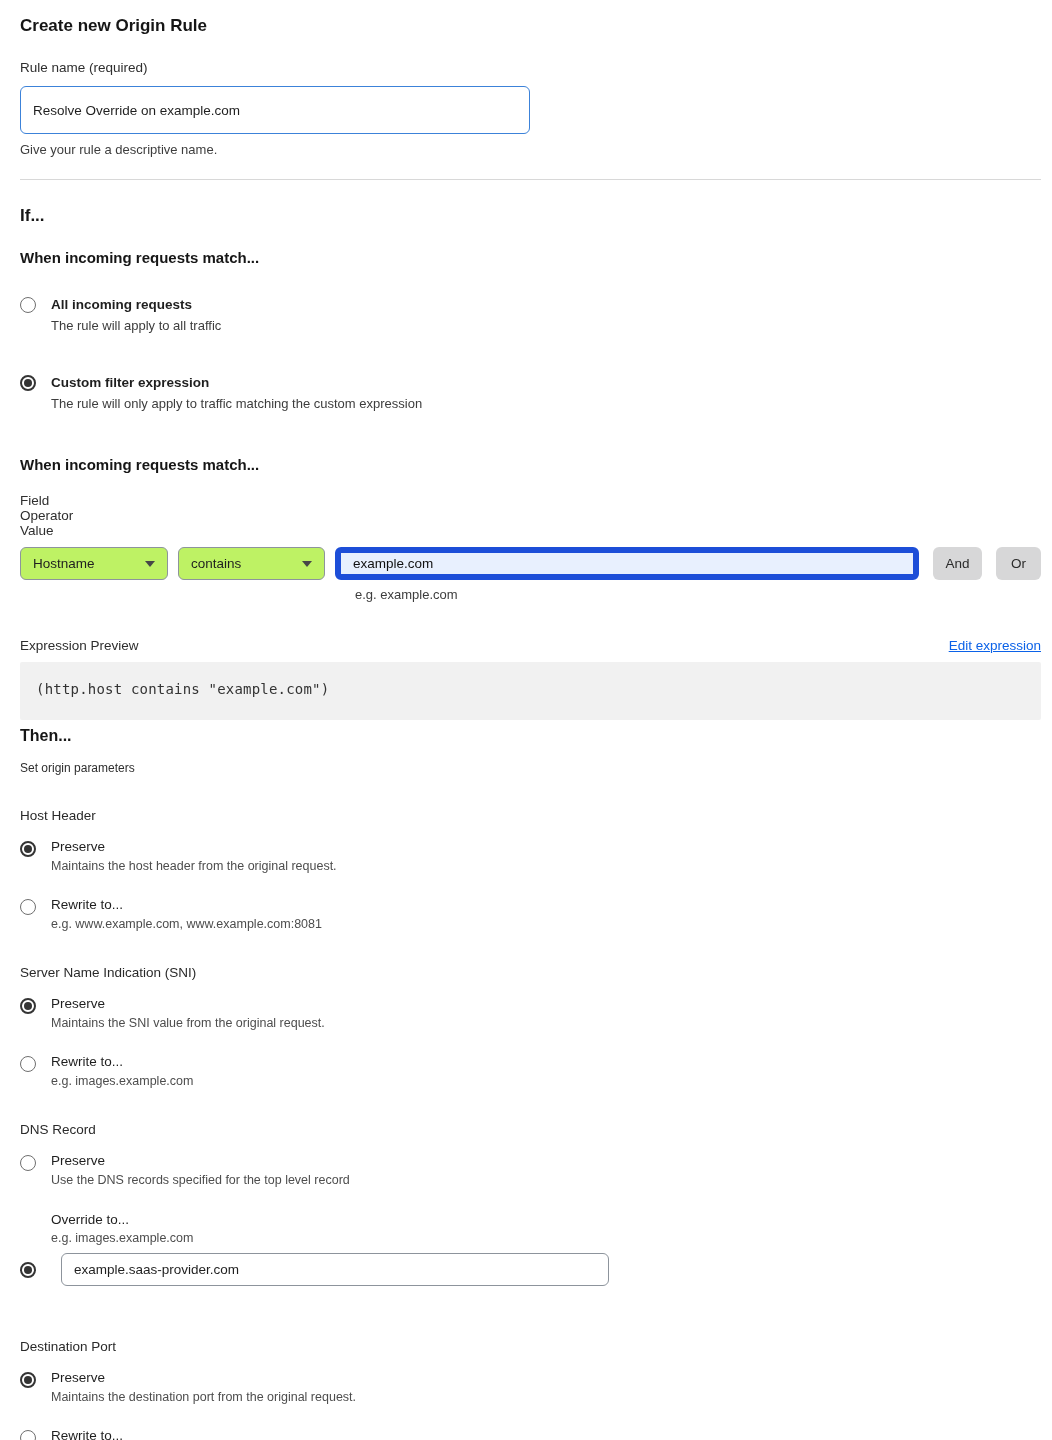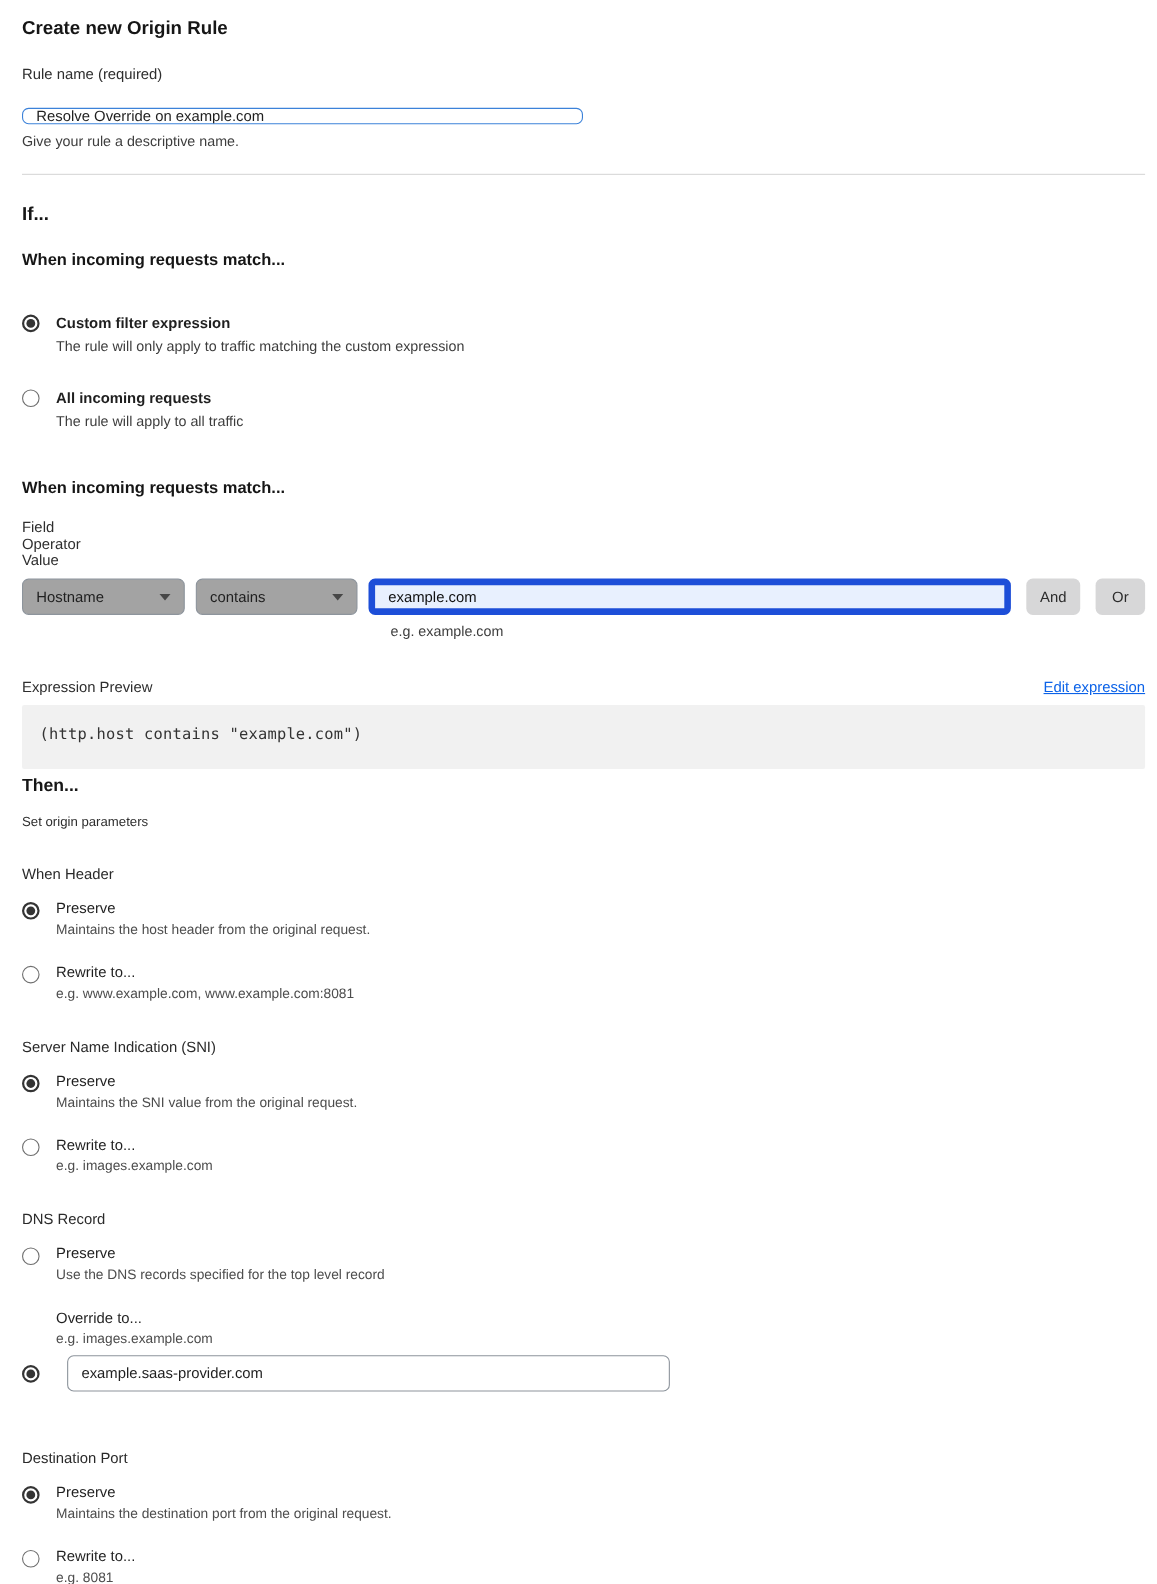--- a/index.html
+++ b/index.html
@@ -9,21 +9,21 @@
     font-family: "Liberation Sans", sans-serif;
     color: #1f1f1f;
     -webkit-font-smoothing: antialiased;
   }
   .container { padding: 14px 11px 14px 20px; }
 
   .page-title { font-size: 17px; font-weight: 700; color: #161616; margin: 2px 0 0; }
 
   .form-label { font-size: 13.5px; color: #2e2e2e; margin-top: 24px; }
   .rule-input {
-    display: block; width: 510px; height: 15px; margin-top: 23px;
+    display: block; width: 510px; height: 48px; margin-top: 11px;
     border: 1.5px solid #3c82d9; border-radius: 6px;
     padding: 0 12px; font-size: 13.5px; color: #1f1f1f;
     font-family: "Liberation Sans", sans-serif; outline: none; background: #fff;
   }
   .help-text { font-size: 13px; color: #3d3d3d; margin-top: 8px; }
 
   .divider { border: none; border-top: 1px solid #d8d8d8; margin: 22px 0 0; }
 
   .h-if { font-size: 17px; font-weight: 700; margin-top: 26px; color: #161616; }
   .h-match { font-size: 15px; font-weight: 700; margin-top: 23px; color: #161616; }
@@ -38,21 +38,21 @@
   .if-option-label { font-size: 13.5px; font-weight: 700; color: #1f1f1f; line-height: 17px; }
   .if-option-desc { font-size: 13px; color: #3d3d3d; margin-top: 5px; line-height: 16px; }
   .mt30 { margin-top: 30px; }
   .mt40 { margin-top: 40px; }
 
   .builder-labels { display: flex; margin-top: 20px; font-size: 13.5px; color: #2e2e2e; flex-direction: column; }
   .builder-labels .l-field { width: 158px; }
   .builder-labels .l-operator { width: 157px; }
   .builder-row { display: flex; margin-top: 9px; align-items: center; }
   .select {
-    height: 33px; border: 1px solid #8d949c; border-radius: 6px; background: #a3a3a3;
+    height: 33px; border: 1px solid #8d949c; border-radius: 6px; background: #bef264;
     display: flex; align-items: center; justify-content: space-between;
     padding: 0 12px; font-size: 13.5px; color: #1f1f1f; cursor: pointer;
   }
   .select-field { width: 148px; margin-right: 10px; }
   .select-operator { width: 147px; margin-right: 10px; }
   .caret { width: 0; height: 0; border-left: 5px solid transparent; border-right: 5px solid transparent; border-top: 6px solid #474747; margin-left: 8px; }
   .value-input {
     flex: 1; height: 33px; border: 6px solid #1d4ed8; border-radius: 6px;
     background: #e8f0fe; padding: 0 12px; font-size: 13.5px; color: #111;
     font-family: "Liberation Sans", sans-serif; outline: none;
@@ -103,33 +103,33 @@
 
   <div class="form-label">Rule name (required)</div>
   <input class="rule-input" type="text" value="Resolve Override on example.com" style="">
   <div class="help-text">Give your rule a descriptive name.</div>
 
   <hr class="divider">
 
   <div class="h-if">If...</div>
   <div class="h-match">When incoming requests match...</div>
 
+  <div class="if-option mt30">
+    <span class="radio unchecked"></span>
+    <div>
+      <div class="if-option-label">All incoming requests</div>
+      <div class="if-option-desc">The rule will apply to all traffic</div>
+    </div>
+  </div>
+
   <div class="if-option mt40">
     <span class="radio checked"></span>
     <div>
       <div class="if-option-label">Custom filter expression</div>
       <div class="if-option-desc">The rule will only apply to traffic matching the custom expression</div>
-    </div>
-  </div>
-
-  <div class="if-option mt30">
-    <span class="radio unchecked"></span>
-    <div>
-      <div class="if-option-label">All incoming requests</div>
-      <div class="if-option-desc">The rule will apply to all traffic</div>
     </div>
   </div>
 
   <div class="h-match" style="margin-top:44px;">When incoming requests match...</div>
 
   <div class="builder-labels">
     <div class="l-field">Field</div>
     <div class="l-operator">Operator</div>
     <div>Value</div>
   </div>
@@ -152,21 +152,21 @@
 
   <div class="preview-header">
     <div class="preview-label">Expression Preview</div>
     <a class="edit-link">Edit expression</a>
   </div>
   <div class="code-block">(http.host contains "example.com")</div>
 
   <div class="h-then">Then...</div>
   <div class="sub-then">Set origin parameters</div>
 
-  <div class="group-title">When Header</div>
+  <div class="group-title">Host Header</div>
   <div class="opt">
     <span class="radio checked"></span>
     <div>
       <div class="opt-label">Preserve</div>
       <div class="opt-desc">Maintains the host header from the original request.</div>
     </div>
   </div>
   <div class="opt opt2">
     <span class="radio unchecked"></span>
     <div>

